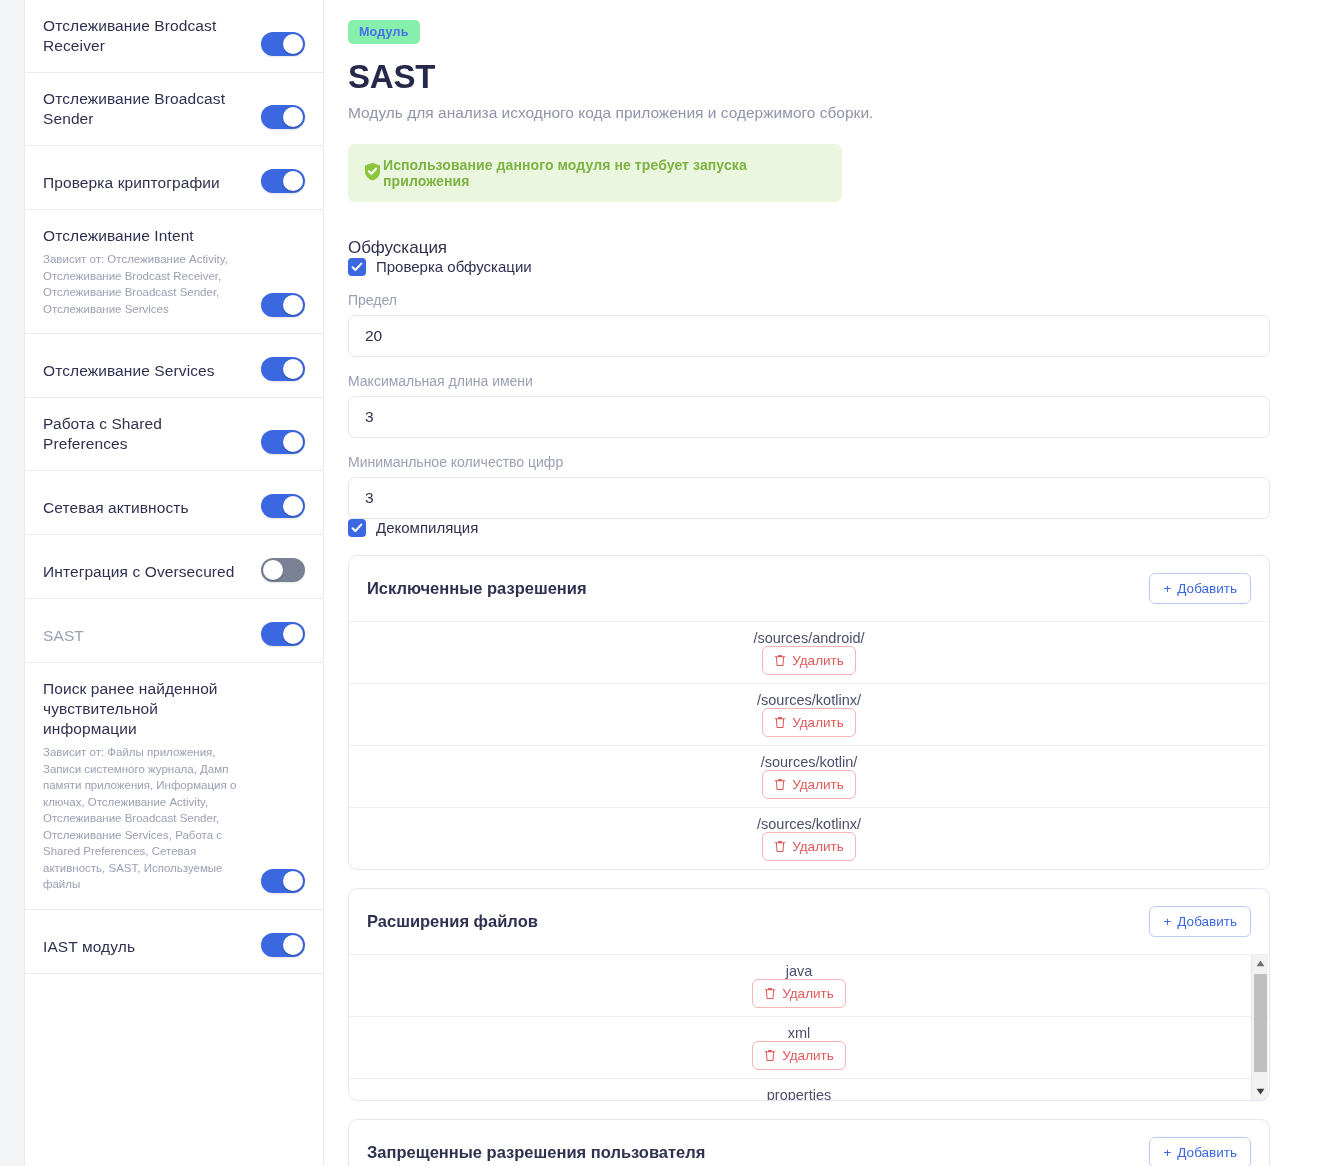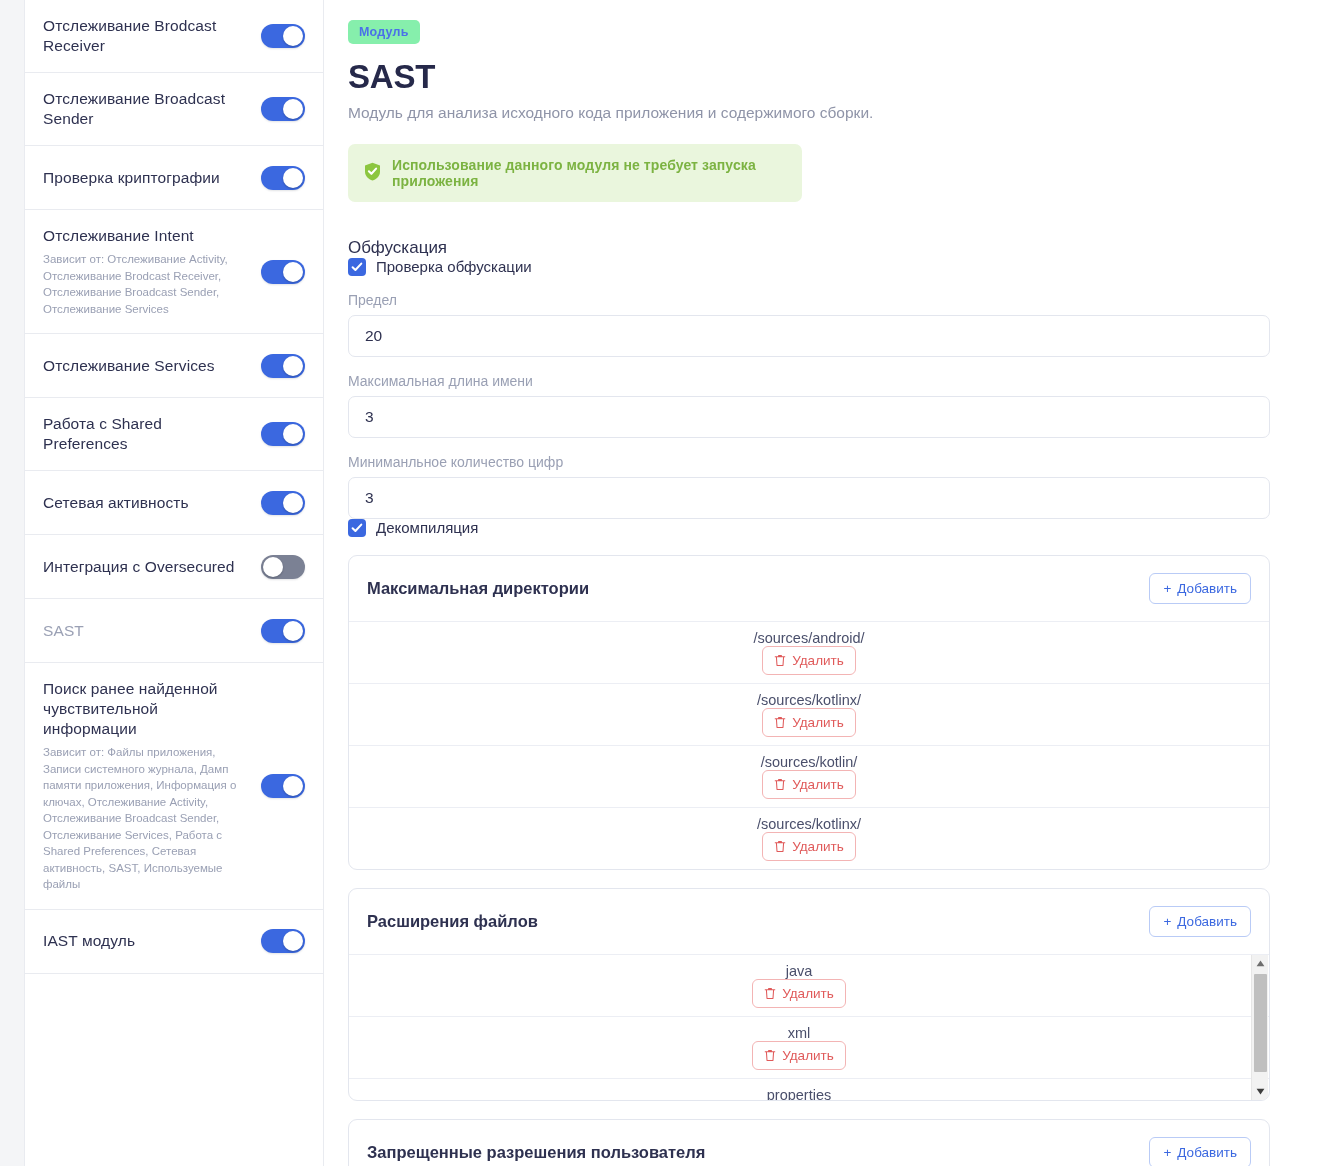--- a/index.html
+++ b/index.html
@@ -20,21 +20,21 @@
 
   .sidebar {
     width: 300px; flex: 0 0 300px;
     background: #ffffff;
     min-height: 1166px;
     border-left: 1px solid #e9ebf0;
     border-right: 1px solid #e9ebf0;
   }
 
   .mod-row {
-    display: flex; align-items: center; justify-content: space-between;
+    display: flex; align-items: flex-end; justify-content: space-between;
     padding: 16px 18px 16px 18px;
     border-bottom: 1px solid #e9ebf0;
     min-height: 64px;
     gap: 20px;
   }
   .mod-row:first-child { border-top: 0; }
   .mod-text { flex: 1 1 auto; min-width: 0; }
   .mod-title {
     font-size: 15.5px; line-height: 20px; color: #2e3150; font-weight: 400;
     letter-spacing: 0.1px;
@@ -81,22 +81,22 @@
     font-size: 33px; font-weight: 700; color: #26294a;
     margin: 14px 0 6px; letter-spacing: -0.2px;
   }
   .subtitle { font-size: 15.5px; color: #8f94a8; line-height: 22px; }
 
   .notice {
     margin-top: 20px;
     background: #eaf6dd;
     border-radius: 7px;
     padding: 13px 16px;
-    display: flex; align-items: center; gap: 11px;
-    width: 454px;
+    display: flex; align-items: center; gap: 2px;
+    width: 494px;
   }
   .notice-txt { font-size: 14px; color: #7cb342; font-weight: 600; letter-spacing: .1px; }
 
   .section-title {
     margin-top: 36px;
     font-size: 17px; color: #2e3150; font-weight: 400;
   }
 
   
   .cb-line { display: flex; align-items: flex-start; gap: 10px; margin-top: 0; }
@@ -310,21 +310,21 @@
         <svg width="12" height="12" viewBox="0 0 12 12" aria-hidden="true">
           <path d="M1.6 6.2 L4.4 9 L10.3 2.6" stroke="#ffffff" stroke-width="2" fill="none" stroke-linecap="round" stroke-linejoin="round"></path>
         </svg>
       </span>
       <span class="cb-label">Декомпиляция</span>
     </div>
 
     <div id="panels">
         <div class="panel">
           <div class="panel-head">
-            <div class="panel-head-title">Максимальная директории</div>
+            <div class="panel-head-title">Исключенные разрешения</div>
             <button class="btn-add">
               <span>+</span>
               <span>Добавить</span>
             </button>
           </div>
           <div class="panel-row">
             <div class="panel-row-text">/sources/android/</div>
             <button class="btn-del">
               <span style="display: inline-flex;">
                 <svg width="12" height="13" viewBox="0 0 12 13" aria-hidden="true">

